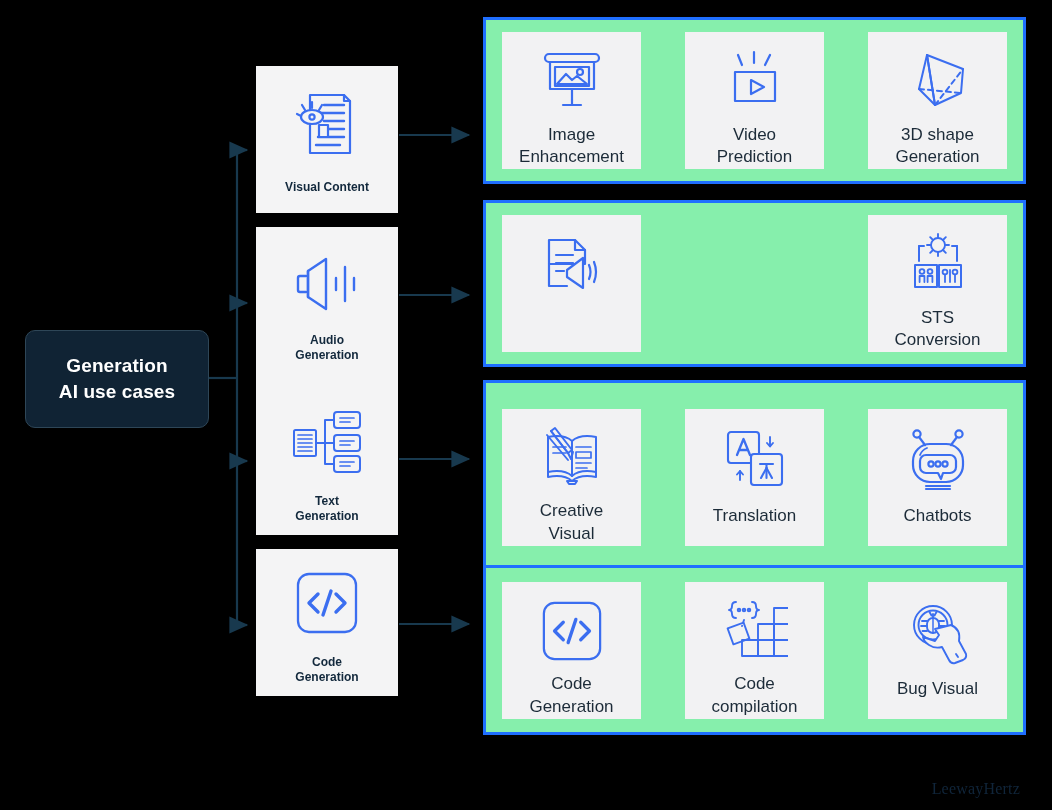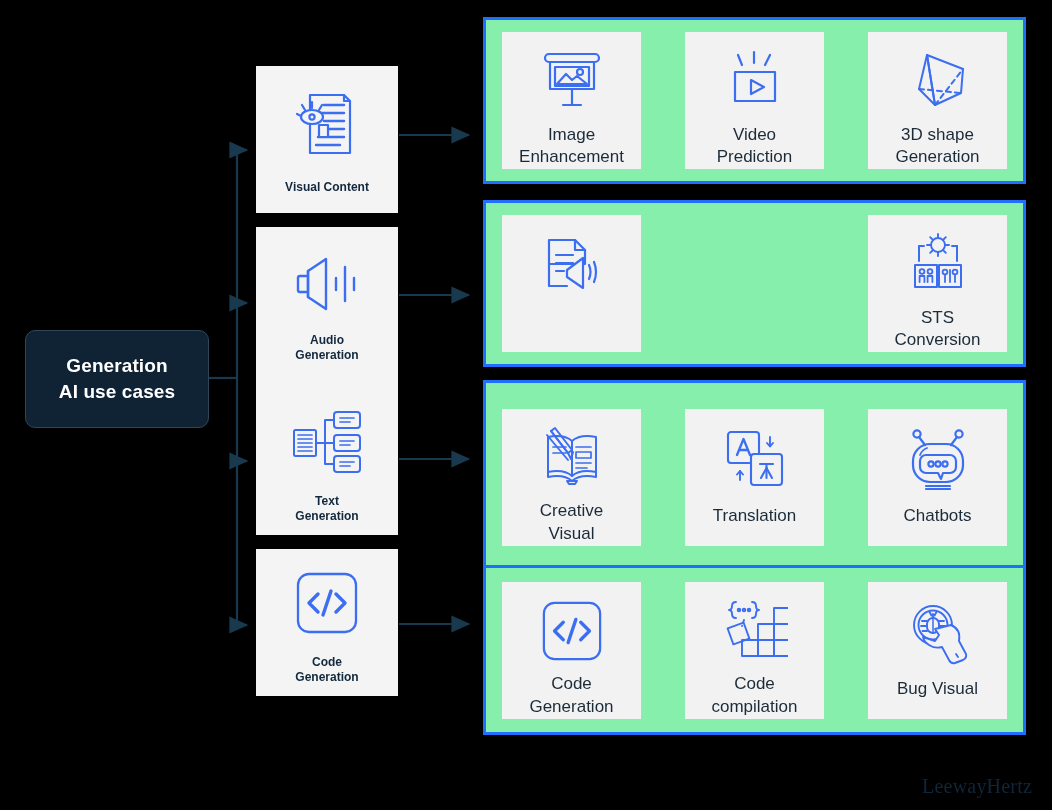--- a/index.html
+++ b/index.html
@@ -74,23 +74,23 @@
   .tile .tile-label{
     margin-top:8px;color:#1c2b38;font-size:17px;line-height:1.33;
     text-align:center;font-weight:400;
   }
 
   
   .conn{position:absolute;left:0;top:0;width:1052px;height:810px;pointer-events:none;}
 
   
   .brand{
-    position:absolute;right:20px;bottom:12px;
+    position:absolute;right:32px;bottom:12px;
     font-family:"Liberation Serif","DejaVu Serif",serif;
-    font-size:20px;color:#10253a;letter-spacing:.2px;
+    font-size:16px;color:#10253a;letter-spacing:.2px;
   }
 </style>
 </head>
 <body>
 
 <div id="stage">
 
   <svg class="conn" viewBox="0 0 1052 810">
     <defs>
       <marker id="ah" markerWidth="9" markerHeight="9" refX="8" refY="4.5" orient="auto">

